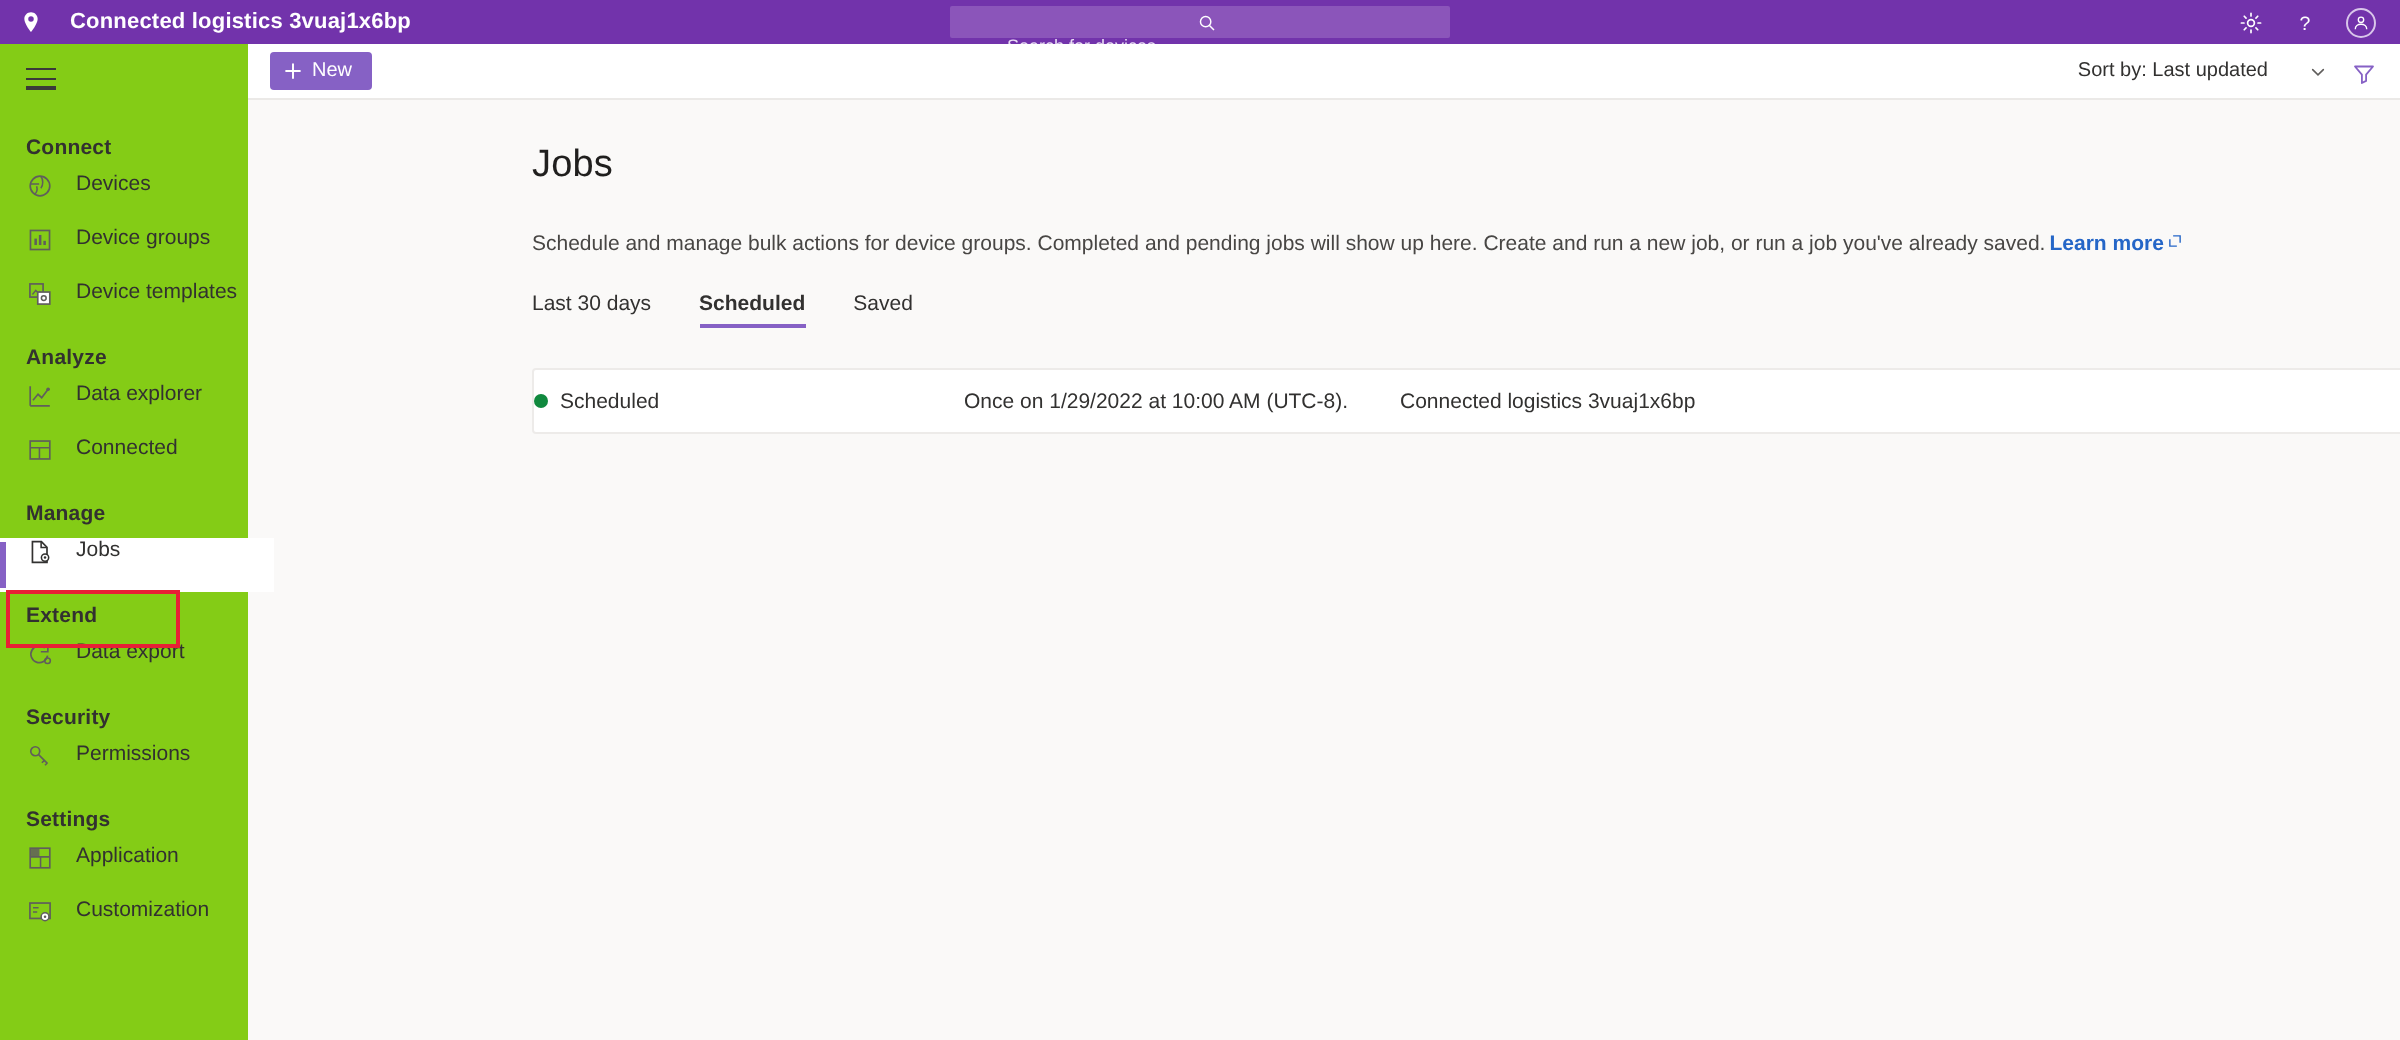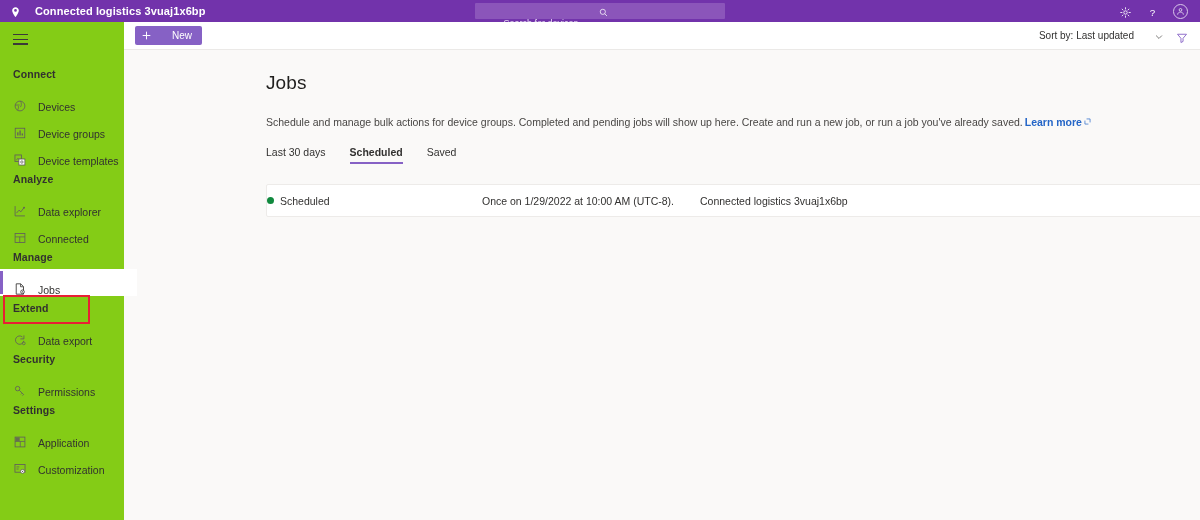--- a/index.html
+++ b/index.html
@@ -58,21 +58,21 @@
   .hamburger { padding: 8px 0 14px 13px; cursor: pointer; width: 40px; }
   .hamburger span {
     display: block; width: 15px; height: 1.4px;
     background: #3b3a39; margin-bottom: 3.2px;
   }
   .nav-section {
     font-size: 10.5px; color: #323130; font-weight: bold;
     padding: 6px 0 6px 13px; letter-spacing: .1px;
   }
   .nav-item {
-    height: 27px; display: flex; align-items: flex-end;
+    height: 27px; display: flex; align-items: flex-start;
     gap: 11px; padding-left: 13px; cursor: pointer; position: relative;
   }
   .nav-item .nav-ico { width: 14px; height: 14px; flex: 0 0 14px; display: block; }
   .nav-label { font-size: 10.5px; color: #323130; white-space: nowrap; }
   .nav-item.selected {
     background: #ffffff; width: 137px; z-index: 3;
   }
   .nav-item.selected::before {
     content: ""; position: absolute; left: 0; top: 2px; bottom: 2px;
     width: 2.5px; background: #8661c5;
@@ -90,21 +90,21 @@
   .main { flex: 1; display: flex; flex-direction: column; background: #faf9f8; min-width: 0; }
   .commandbar {
     height: 28px; flex: 0 0 28px; background: #ffffff;
     border-bottom: 1px solid #ebe9e7;
     display: flex; align-items: center; padding: 0 12px 0 11px;
   }
   .btn-new {
     background: #8661c5; color: #ffffff; border: 0;
     height: 19px; padding: 0 10px 0 7px; border-radius: 2px;
     font-size: 10px; font-family: "Liberation Sans", sans-serif;
-    display: flex; align-items: center; gap: 21px; cursor: pointer;
+    display: flex; align-items: center; gap: 5px; cursor: pointer;
   }
   .plus-ico { width: 9px; height: 9px; display: block; }
   .cmd-right { margin-left: auto; display: flex; align-items: center; gap: 13px; }
   .sortby {
     display: flex; align-items: center; gap: 21px;
     font-size: 10px; color: #323130; cursor: pointer;
   }
   .chev { width: 8px; height: 8px; display: block; }
   .filter-ico { width: 12px; height: 12px; display: block; cursor: pointer; }
 

